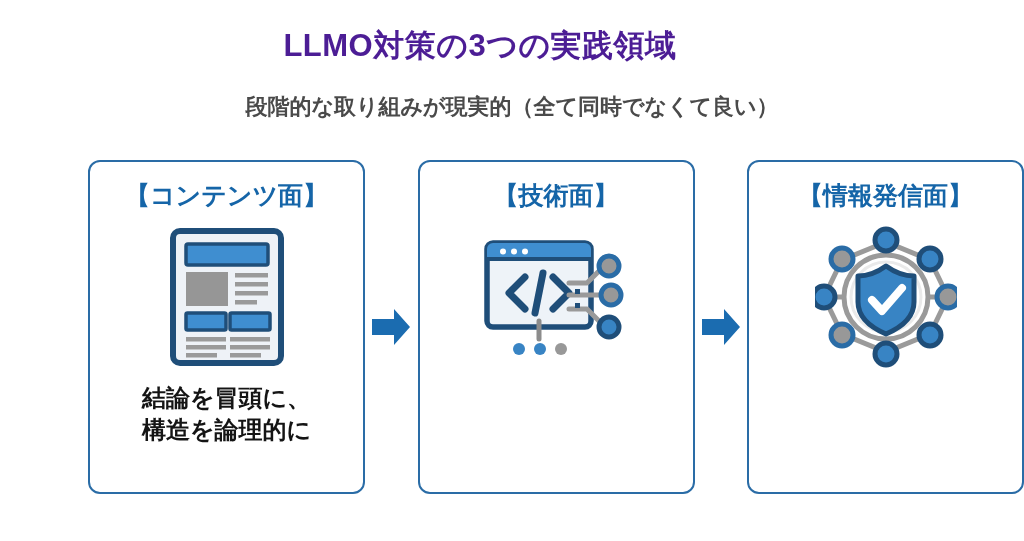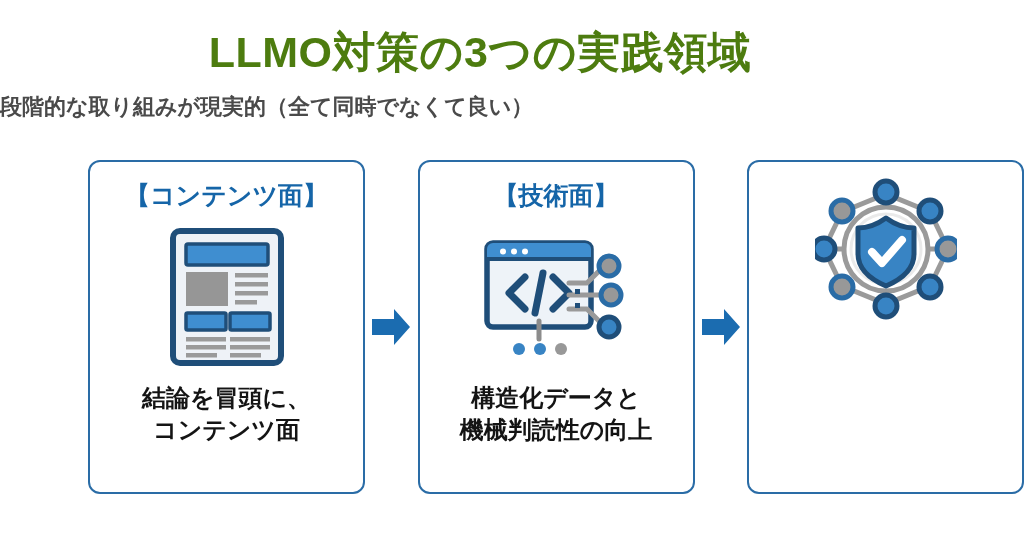--- a/index.html
+++ b/index.html
@@ -22,33 +22,33 @@
     background: #ffffff;
   }
 
   
   .title {
     position: absolute;
     top: 28px;
     left: 0;
     width: 960px;
     text-align: center;
-    font-size: 43px;
-    font-weight: bold;
-    color: #4d7c0f;
+    font-size: 31px;
+    font-weight: bold;
+    color: #4c1d95;
     letter-spacing: 0.5px;
     line-height: 1.15;
     white-space: nowrap;
   }
   .subtitle {
     position: absolute;
     top: 94px;
     left: 0;
     width: 1024px;
-    text-align: left;
+    text-align: center;
     font-size: 22px;
     font-weight: bold;
     color: #4a4a4a;
     line-height: 1.2;
     white-space: nowrap;
   }
 
   
   .cards {
     position: absolute;
@@ -147,21 +147,21 @@
           <rect x="17" y="118" width="40" height="4.5" fill="#9a9a9a"></rect>
           <rect x="17" y="126" width="31" height="4.5" fill="#9a9a9a"></rect>
 
           <rect x="61" y="110" width="40" height="4.5" fill="#9a9a9a"></rect>
           <rect x="61" y="118" width="40" height="4.5" fill="#9a9a9a"></rect>
           <rect x="61" y="126" width="31" height="4.5" fill="#9a9a9a"></rect>
         </svg>
       </div>
 
       <div class="card-caption">結論を冒頭に、
-コンテンツ面</div>
+構造を論理的に</div>
     </div>
 
     <div class="arrow">
       <svg width="42" height="40" viewBox="0 0 42 40" aria-hidden="true">
         <path d="M2 12 H24 V2 L40 20 L24 38 V28 H2 Z" fill="#1b6cb0"></path>
       </svg>
     </div>
 
     <div class="card">
       <div class="card-header">【技術面】</div>
@@ -194,31 +194,30 @@
           <circle cx="126" cy="94" r="10" fill="#3884c4" stroke="#1f4e79" stroke-width="5"></circle>
 
           <line x1="56" y1="88" x2="56" y2="106" stroke="#8c8c8c" stroke-width="5" stroke-linecap="round"></line>
 
           <circle cx="36" cy="116" r="6" fill="#3884c4"></circle>
           <circle cx="57" cy="116" r="6" fill="#3884c4"></circle>
           <circle cx="78" cy="116" r="6" fill="#989898"></circle>
         </svg>
       </div>
 
-      <div class="card-caption">構造化データと
-機械判読性の向上</div>
     </div>
 
     <div class="arrow">
       <svg width="42" height="40" viewBox="0 0 42 40" aria-hidden="true">
         <path d="M2 12 H24 V2 L40 20 L24 38 V28 H2 Z" fill="#1b6cb0"></path>
       </svg>
     </div>
 
     <div class="card">
+      <div class="card-header">【情報発信面】</div>
 
       <div class="card-icon">
         <svg width="142" height="142" viewBox="0 0 142 142" aria-hidden="true">
           <g stroke="#9a9a9a" stroke-width="5" fill="none">
 
             <path d="M71 16 L27 34 L9 71 L27 108 L71 126 L115 108 L133 71 L115 34 Z"></path>
 
             <path d="M71 16 L71 40"></path>
             <path d="M9 71 L38 71"></path>
             <path d="M133 71 L104 71"></path>

